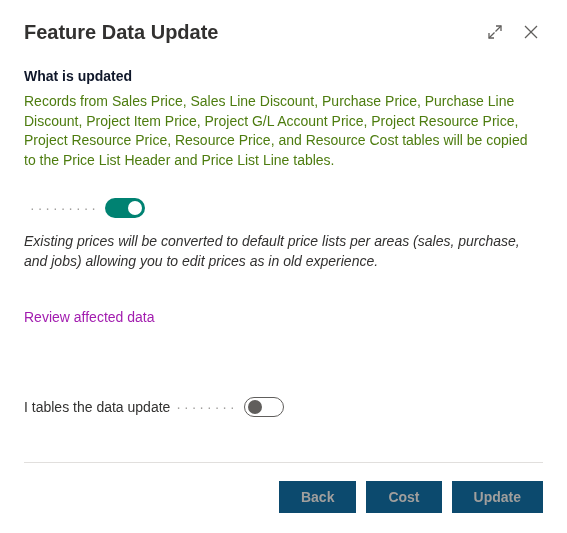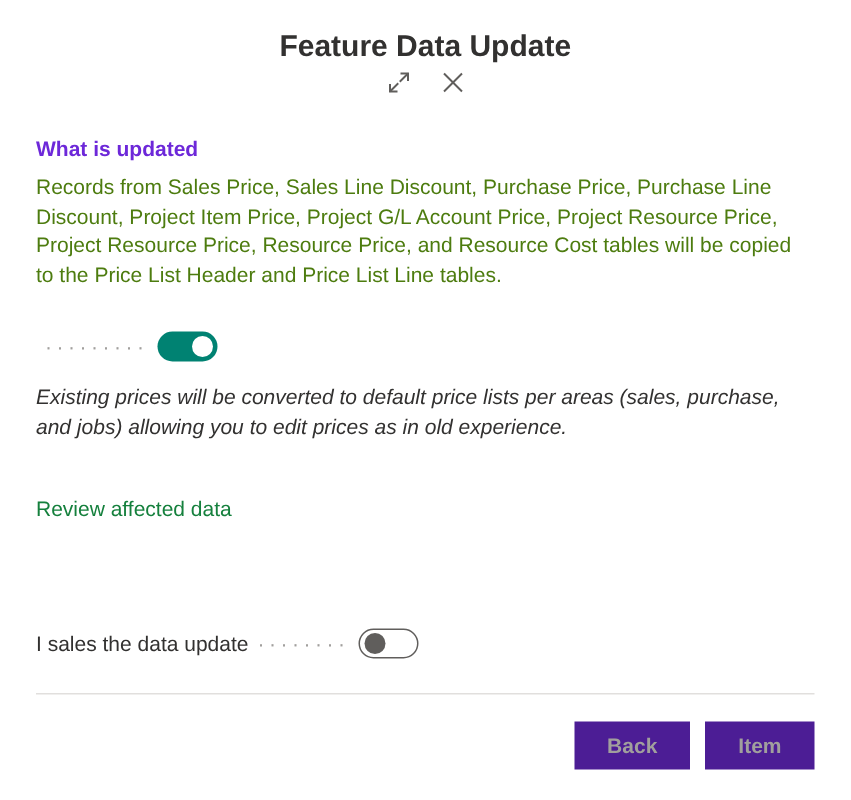--- a/index.html
+++ b/index.html
@@ -14,21 +14,20 @@
       width: 567px;
       height: 533px;
       padding: 20px 24px;
       position: relative;
     }
     .header {
       display: flex;
       justify-content: space-between;
       align-items: center;
       margin-bottom: 24px;
-      flex-direction: column;
     }
     .title {
       font-size: 20px;
       font-weight: 600;
       color: #323130;
     }
     .header-icons {
       display: flex;
       gap: 12px;
       align-items: center;
@@ -38,21 +37,21 @@
       height: 24px;
       display: flex;
       align-items: center;
       justify-content: center;
       cursor: pointer;
       color: #605e5c;
     }
     .section-heading {
       font-size: 14px;
       font-weight: 600;
-      color: #6d28d9;
+      color: #0f172a;
       margin-bottom: 8px;
     }
     .description {
       font-size: 14px;
       line-height: 1.4;
       color: #4d7c0f;
       margin-bottom: 28px;
     }
     .toggle-row {
       display: flex;
@@ -104,21 +103,21 @@
     }
     .helper-text {
       font-size: 14px;
       line-height: 1.4;
       color: #323130;
       margin-bottom: 36px;
       font-style: italic;
     }
     .link {
       font-size: 14px;
-      color: #15803d;
+      color: #a21caf;
       cursor: pointer;
       margin-bottom: 36px;
       display: inline-block;
     }
     .accept-row {
       margin-top: 36px;
       margin-bottom: 40px;
     }
     .footer {
       position: absolute;
@@ -133,21 +132,21 @@
     }
     .buttons {
       display: flex;
       justify-content: flex-end;
       gap: 10px;
     }
     .btn {
       padding: 8px 22px;
       font-size: 14px;
       font-weight: 600;
-      background: #4c1d95;
+      background: #0c4a6e;
       color: #a19f9d;
       border: none;
       cursor: pointer;
       font-family: inherit;
     }
   </style>
 </head>
 <body>
 
 <div class="header">
@@ -178,26 +177,27 @@
   <div class="toggle on">
     <div class="knob"></div>
   </div>
 </div>
 
 <div class="helper-text">Existing prices will be converted to default price lists per areas (sales, purchase, and jobs) allowing you to edit prices as in old experience.</div>
 
 <div><span class="link">Review affected data</span></div>
 
 <div class="toggle-row accept-row">
-  <span class="toggle-label">I sales the data update</span>
+  <span class="toggle-label">I tables the data update</span>
   <span class="dots">········</span>
   <div class="toggle off">
     <div class="knob"></div>
   </div>
 </div>
 
 <div class="footer">
   <hr class="divider">
   <div class="buttons">
     <button class="btn">Back</button>
-    <button class="btn">Item</button>
+    <button class="btn">Cost</button>
+    <button class="btn">Update</button>
   </div>
 </div>
 
 </body></html>

